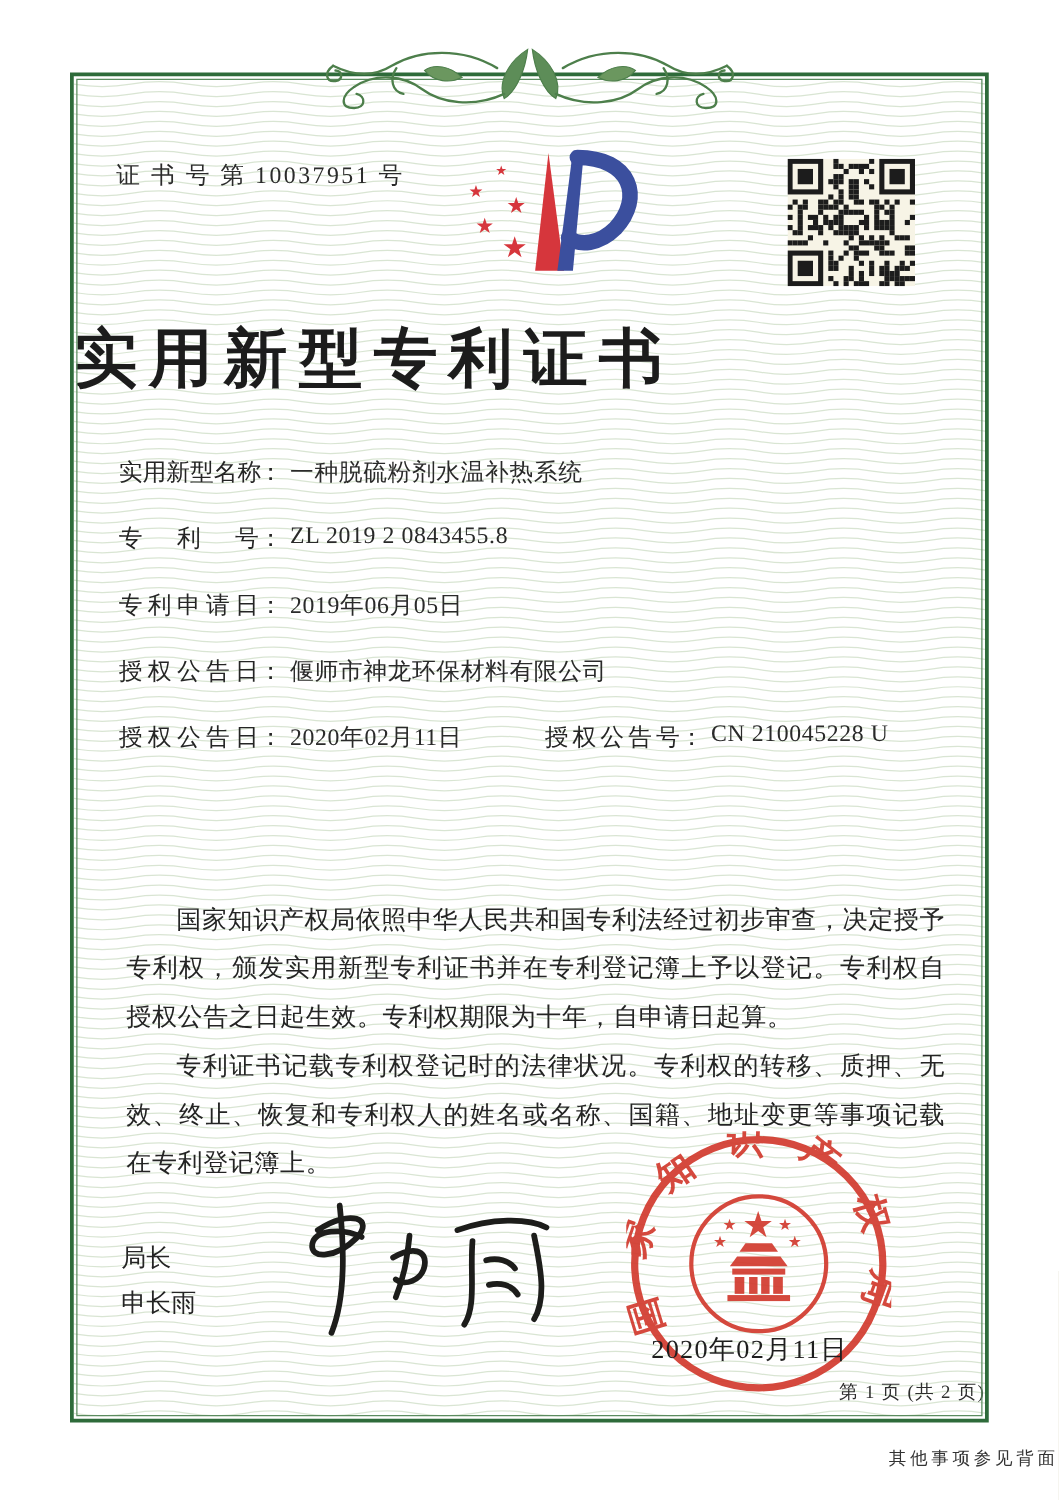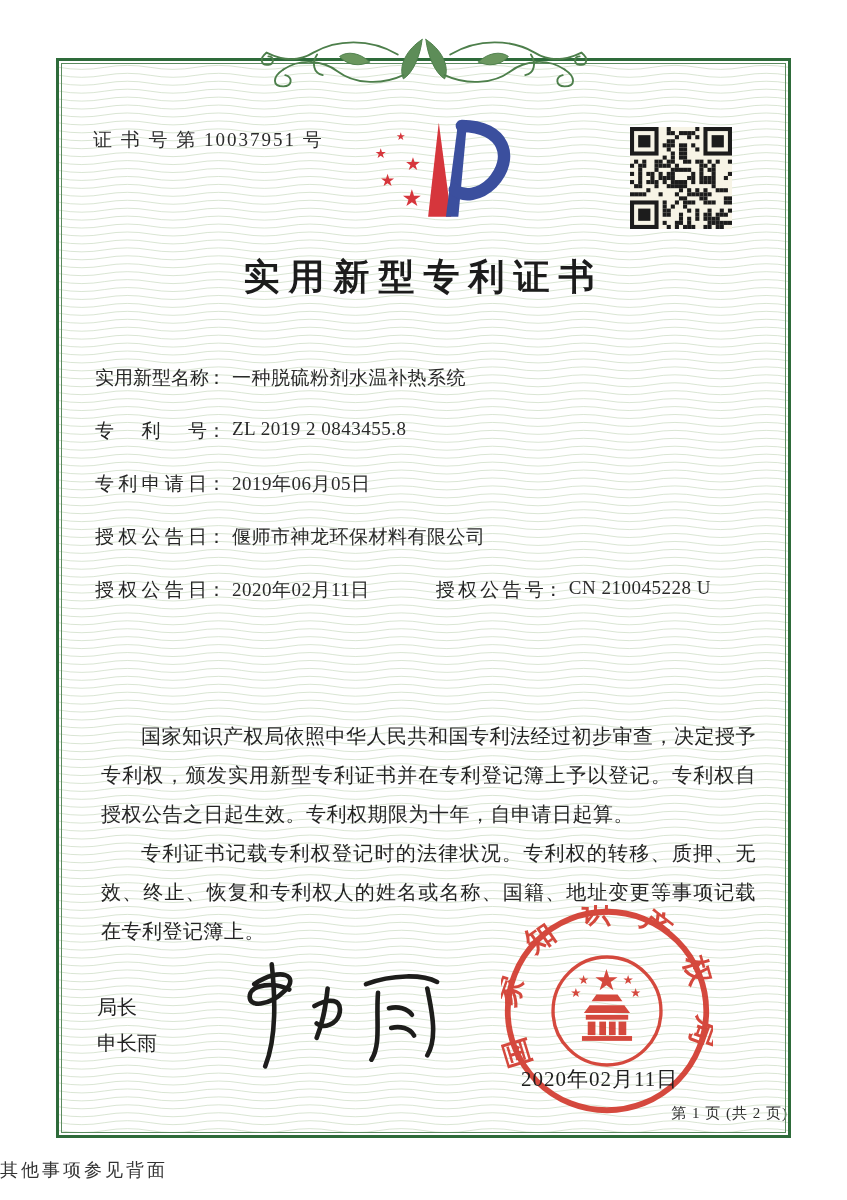--- a/index.html
+++ b/index.html
@@ -20,22 +20,22 @@
   .guilloche{position:absolute;left:0;top:0;width:100%;height:100%;}
   .content{position:absolute;left:0;top:0;width:100%;height:100%;}
 
   .cert-no{
     position:absolute;left:34px;top:66px;font-size:19px;letter-spacing:2px;color:#2b2b2b;
   }
   .logo{position:absolute;left:298px;top:48px;width:160px;height:130px;}
   .qr{position:absolute;right:56px;top:66px;width:102px;height:102px;}
 
   .title{
-    position:absolute;left:0;top:192px;width:100%;text-align:center;
-    font-size:36px;font-weight:bold;letter-spacing:9px;color:#1c1c1c;
+    position:absolute;left:0;top:192px;width:100%;text-align:left;
+    font-size:51px;font-weight:bold;letter-spacing:9px;color:#1c1c1c;
   }
 
   .fields{position:absolute;left:36px;top:304px;right:30px;}
   .frow{height:24px;margin-bottom:29px;font-size:19px;white-space:nowrap;}
   .f-label{
     display:inline-block;width:112px;vertical-align:top;color:#252525;
     text-align:justify;text-align-last:justify;text-justify:inter-character;
   }
   .f-colon{display:inline-block;vertical-align:top;color:#252525;}
   .f-value{display:inline-block;vertical-align:top;margin-left:6px;color:#2a2a2a;letter-spacing:.5px;}
@@ -53,22 +53,22 @@
   .seal{position:absolute;left:442px;top:844px;width:212px;height:212px;opacity:.92;}
   .seal-date{
     position:absolute;left:462px;top:1004px;font-size:21px;color:#1e1e1e;letter-spacing:1px;z-index:4;
   }
 
   .page-ind{
     position:absolute;left:0;bottom:12px;width:100%;text-align:right;
     font-size:15px;color:#2e2e2e;letter-spacing:1px;
   }
   .back-note{
-    position:absolute;left:0;top:1158px;width:100%;text-align:left;
-    font-size:18px;color:#333;letter-spacing:3px;
+    position:absolute;left:0;top:1158px;width:100%;text-align:right;
+    font-size:14px;color:#333;letter-spacing:3px;
   }
   .ornament{position:absolute;left:243px;top:32px;width:362px;height:60px;z-index:3;}
 </style>
 </head>
 <body>
 
 <div class="page">
 
   <svg class="ornament" viewBox="0 0 360 64">
     <g fill="none" stroke="#4d7f4b" stroke-width="2" stroke-linecap="round">

